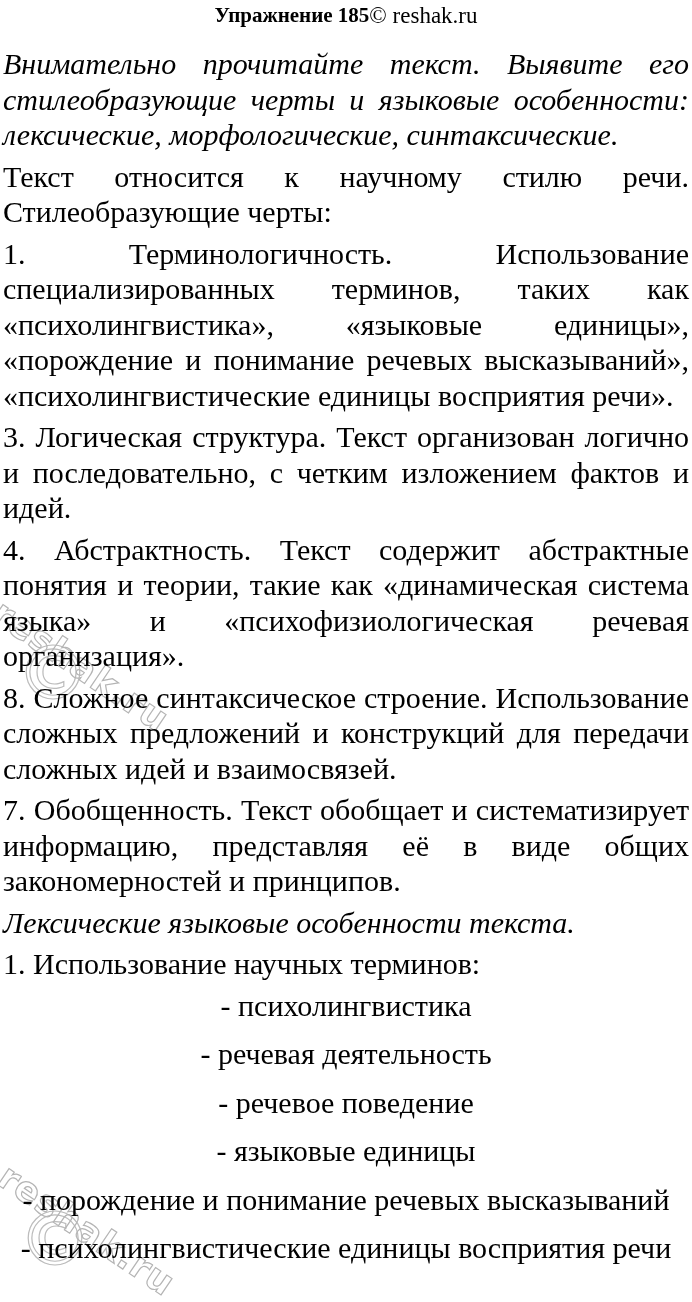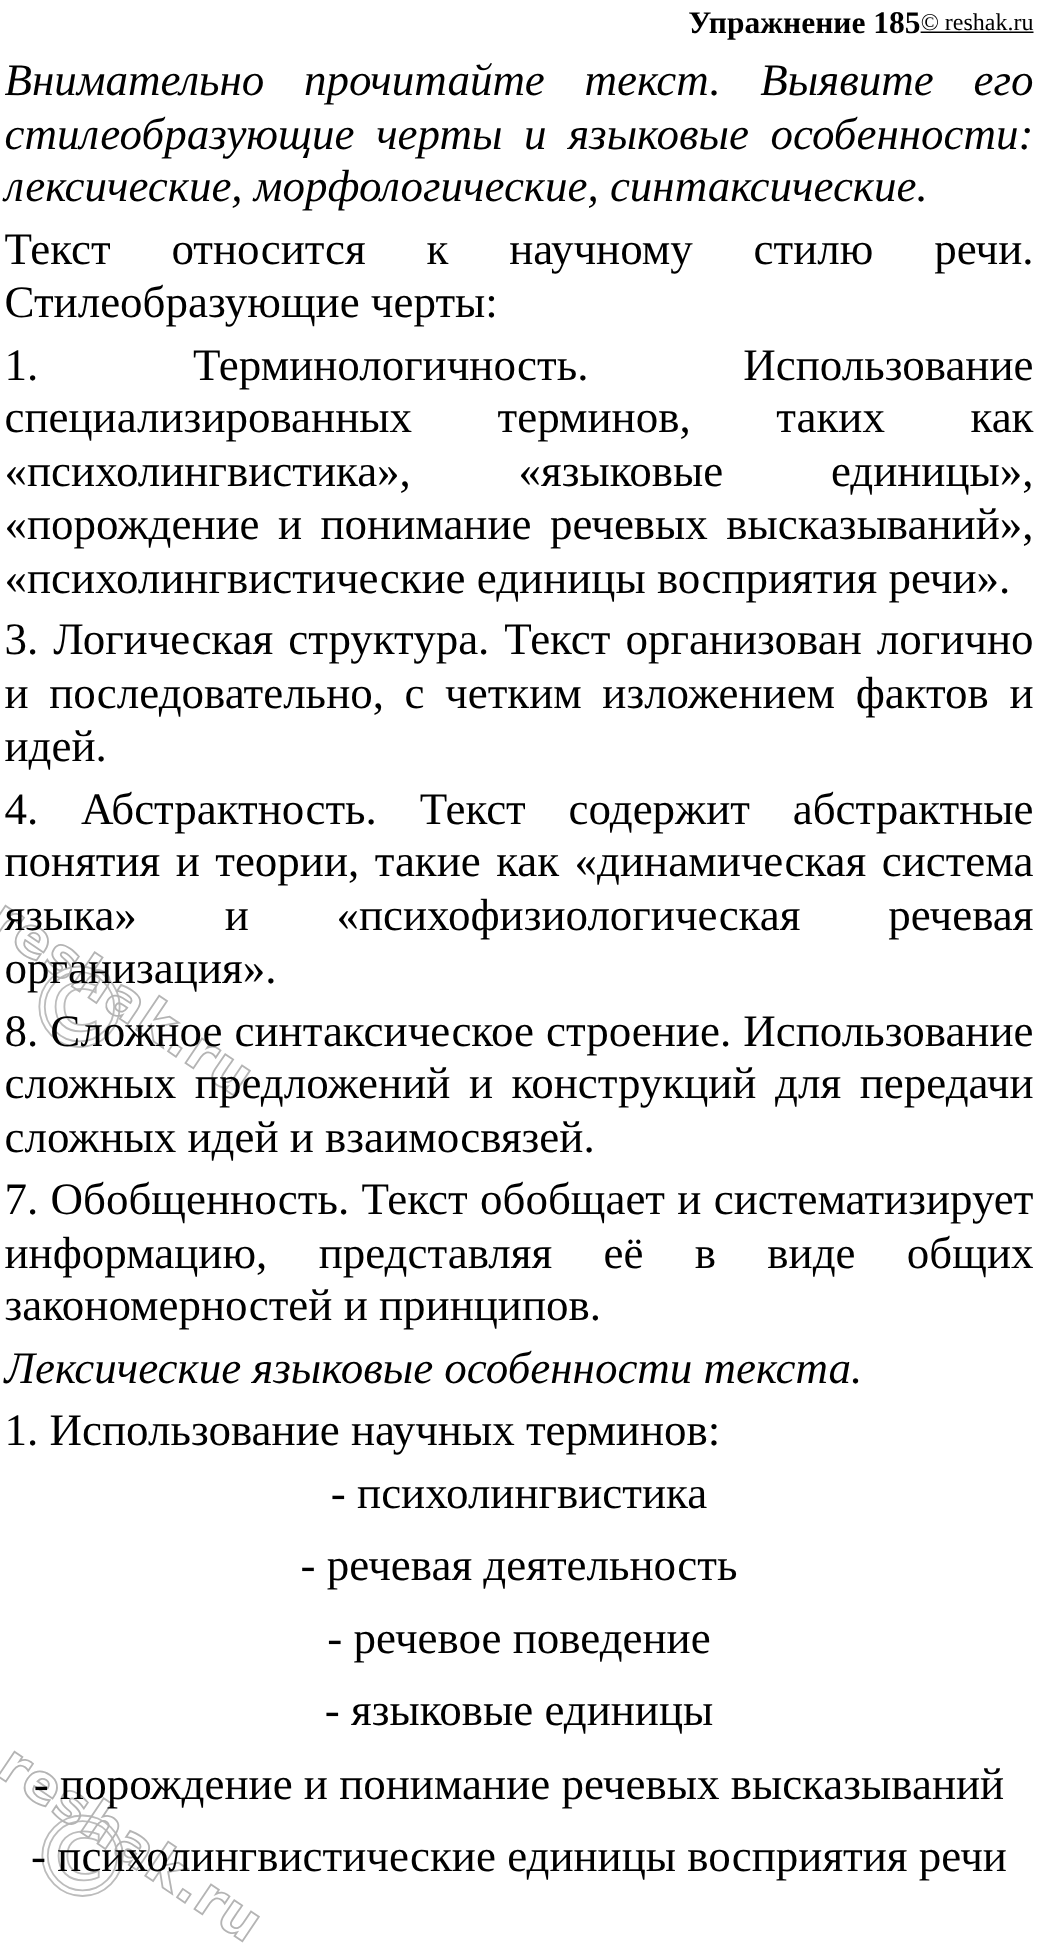--- a/index.html
+++ b/index.html
@@ -17,34 +17,33 @@
     color: #000000;
     font-family: "Liberation Serif", serif;
     overflow: hidden;
   }
   .content {
     position: relative;
     z-index: 1;
   }
   .page-header {
     display: flex;
-    justify-content: flex-end;
+    justify-content: center;
     align-items: flex-start;
-    margin-bottom: 7px;
+    margin-bottom: 17px;
   }
   .exercise-title {
     margin: 0;
     font-size: 21px;
     font-weight: bold;
     line-height: 27px;
   }
   .copyright {
-    font-size: 16px;
+    font-size: 23px;
     line-height: 27px;
-    text-decoration: underline;
   }
   p.para {
     margin: 0 0 6px 0;
     font-size: 30px;
     line-height: 35.5px;
     text-align: justify;
     text-justify: inter-word;
   }
   p.italic {
     font-style: italic;

